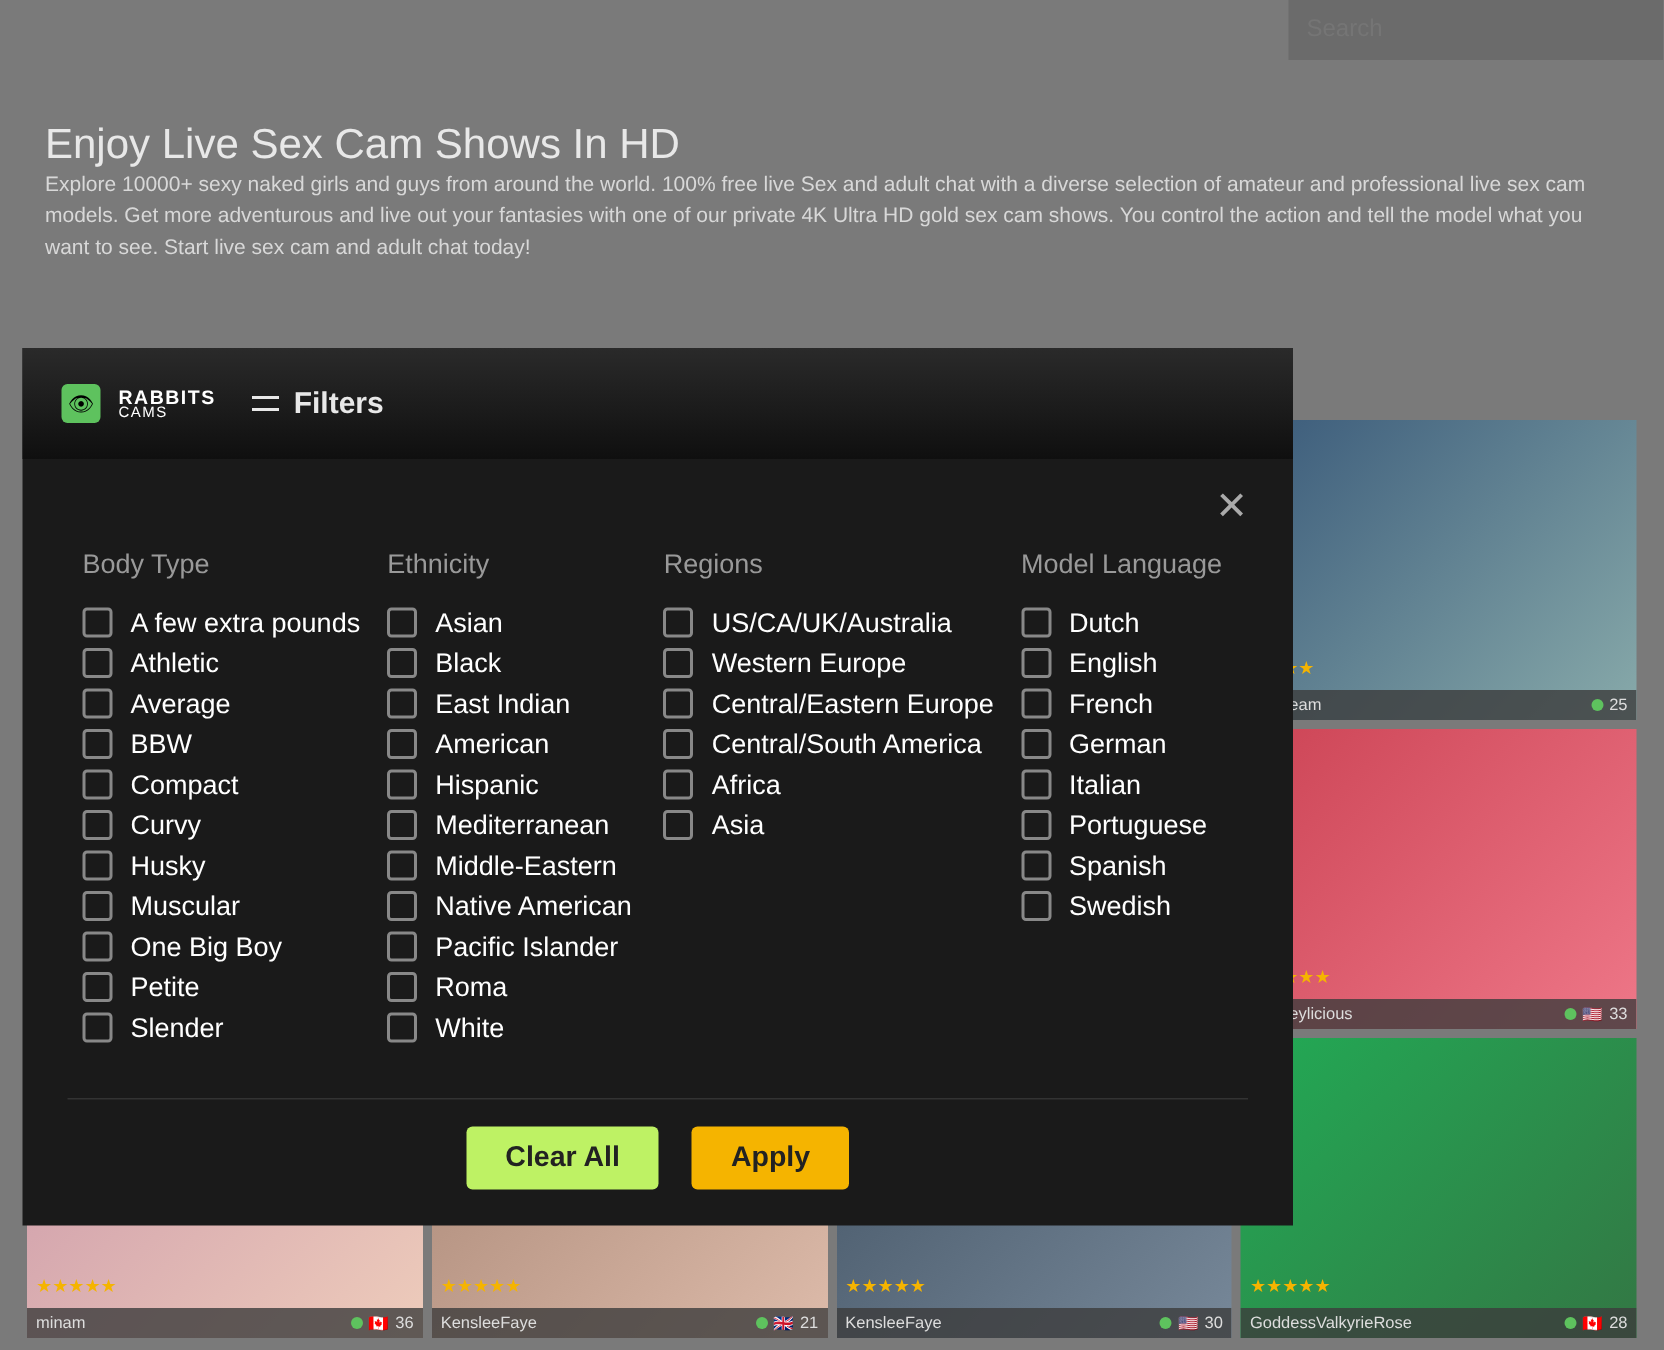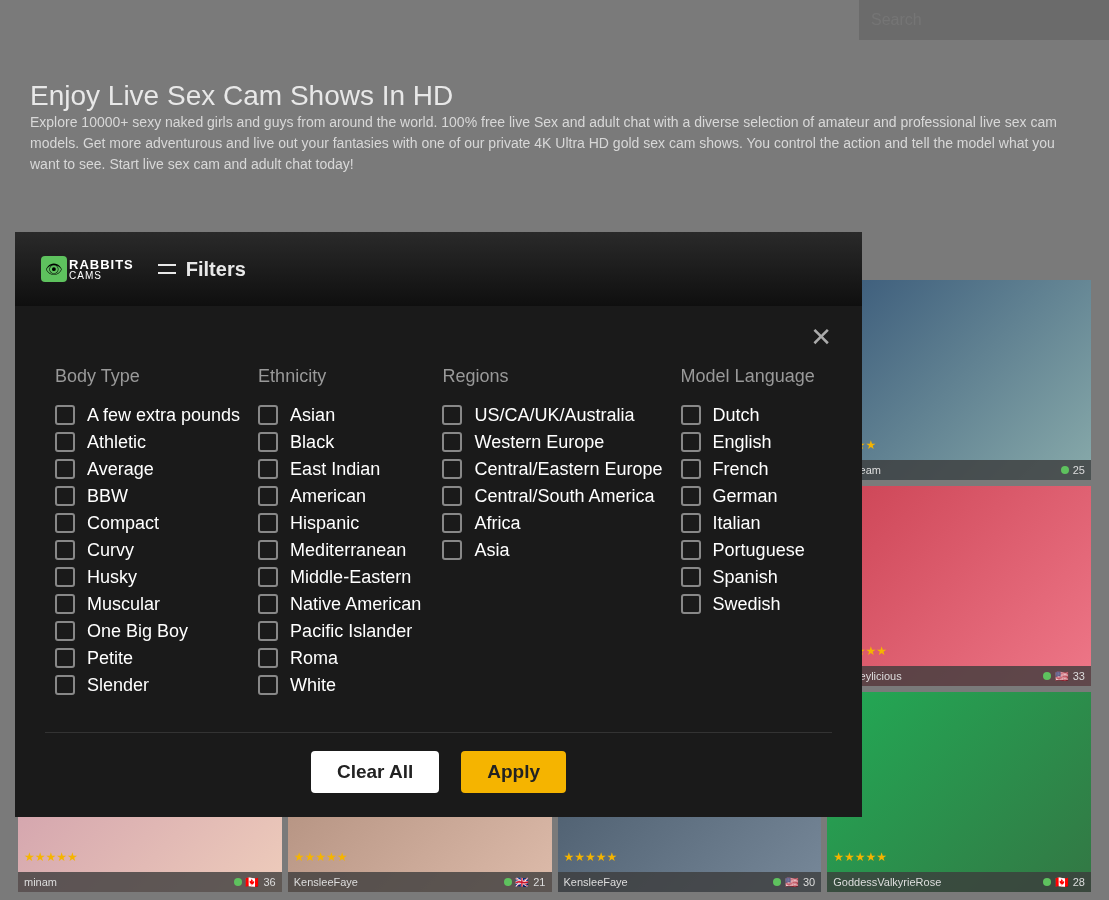--- a/index.html
+++ b/index.html
@@ -12,40 +12,40 @@
 .grid { position: absolute; top: 280px; left: 18px; right: 18px; display: grid; grid-template-columns: repeat(4, 1fr); gap: 6px; }
 .card { position: relative; height: 200px; background: linear-gradient(135deg, #8a7a6a, #5a4a3a); overflow: hidden; }
 .card .stars { position: absolute; bottom: 28px; left: 6px; color: #f5b400; font-size: 12px; }
 .card .info { position: absolute; bottom: 0; left: 0; right: 0; height: 20px; background: rgba(60,60,60,0.8); display: flex; align-items: center; padding: 0 6px; font-size: 11px; color: #ddd; }
 .card .name { flex: 1; white-space: nowrap; overflow: hidden; }
 .card .status-dot { width: 8px; height: 8px; border-radius: 50%; background: #5ec25e; margin-right: 4px; }
 .card .flag { font-size: 11px; margin-right: 4px; }
 .card .count { color: #ddd; }
 .overlay { position: absolute; top: 232px; left: 15px; width: 847px; background: #1a1a1a; z-index: 10; }
 .overlay-header { height: 74px; background: linear-gradient(#2a2a2a, #0f0f0f); display: flex; align-items: center; padding: 0 26px; gap: 24px; }
-.logo { display: flex; align-items: center; gap: 2px; }
+.logo { display: flex; align-items: center; gap: 12px; }
 .logo-icon { width: 26px; height: 26px; background: #5ec25e; border-radius: 4px; position: relative; display: flex; align-items: center; justify-content: center; }
 .logo-icon::before { content: "👁"; font-size: 14px; }
 .logo-text { color: #fff; font-weight: 900; font-size: 13px; line-height: 1; letter-spacing: 1px; }
 .logo-text small { font-weight: 400; font-size: 10px; display: block; }
 .filters-btn { display: flex; align-items: center; gap: 10px; color: #e8e8e8; font-size: 20px; font-weight: bold; }
 .filters-icon { width: 18px; height: 14px; position: relative; }
 .filters-icon::before, .filters-icon::after { content: ""; position: absolute; width: 18px; height: 2px; background: #e8e8e8; }
 .filters-icon::before { top: 2px; }
 .filters-icon::after { bottom: 2px; }
 .close-x { position: absolute; top: 90px; right: 30px; color: #aaa; font-size: 26px; cursor: pointer; }
 .filter-body { padding: 60px 40px 20px 40px; display: flex; gap: 18px; }
 .filter-col { flex: 1; }
 .filter-col h3 { color: #999; font-size: 18px; font-weight: 500; margin-bottom: 18px; }
 .filter-item { display: flex; align-items: flex-start; gap: 12px; margin-bottom: 6px; cursor: pointer; }
 .checkbox { width: 20px; height: 20px; border: 2px solid #888; border-radius: 3px; flex-shrink: 0; }
 .filter-item span { color: #fff; font-size: 18px; white-space: nowrap; }
 .overlay-footer { border-top: 1px solid #333; margin: 10px 30px 0 30px; padding: 18px 0 24px 0; display: flex; justify-content: center; gap: 22px; }
 .btn { padding: 10px 26px; font-size: 19px; font-weight: bold; border: none; border-radius: 4px; cursor: pointer; }
-.btn-clear { background: #ffffff; color: #222; }
+.btn-clear { background: #bef264; color: #222; }
 .btn-apply { background: #f5b400; color: #222; }
 </style>
 </head>
 <body>
 
 <div class="search-bar">
   <input type="text" placeholder="Search" style="">
 </div>
 
 <div class="hero">

